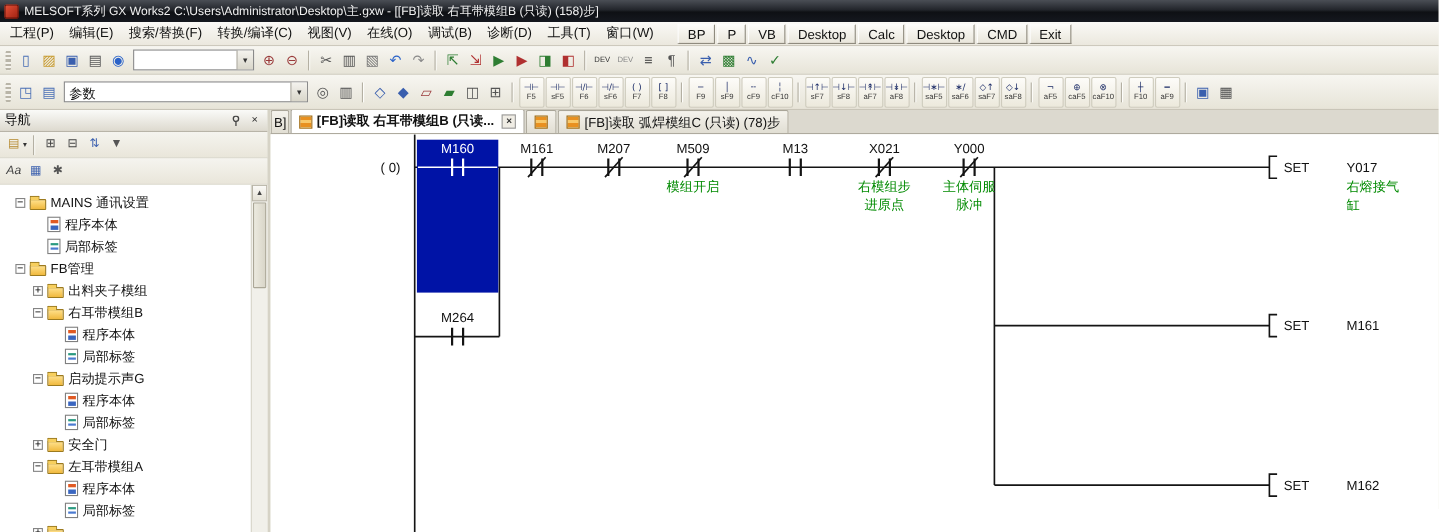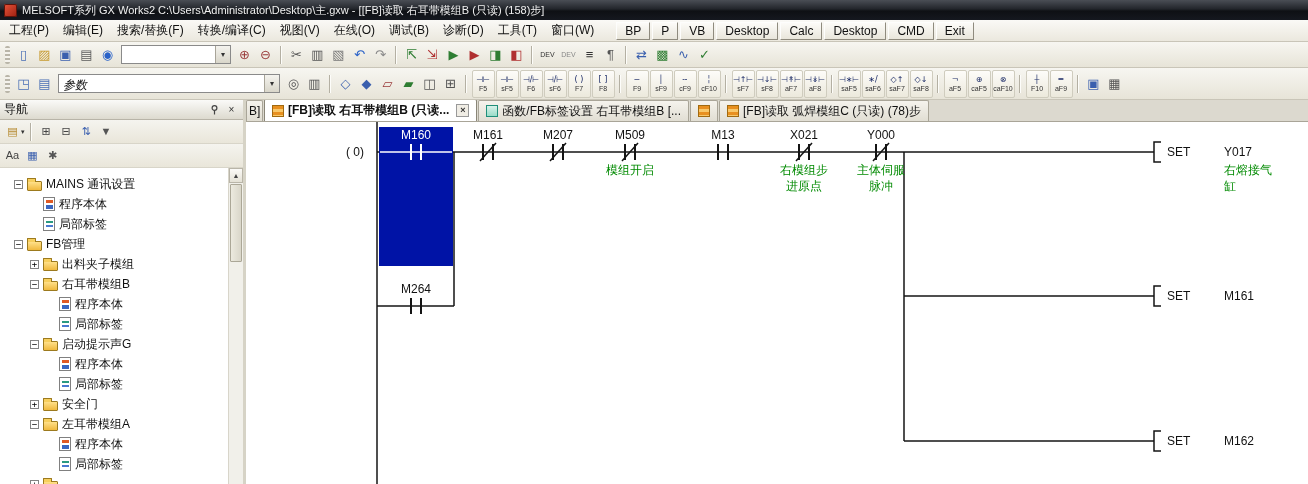--- a/index.html
+++ b/index.html
@@ -27,21 +27,21 @@
     background: linear-gradient(#f7f6f1,#e7e4d8); border-bottom: 1px solid #c9c5b8; }
   .tb1 { height: 26px; }
   .tb2 { height: 32px; }
   .tb-grip { width: 5px; height: 18px; margin: 0 3px;
     background: repeating-linear-gradient(180deg,#b9b5a8 0 2px,#f4f2ec 2px 4px); border-radius: 2px; }
   .tb-sep { width: 2px; height: 18px; margin: 0 4px; border-left: 1px solid #b4b0a3; border-right: 1px solid #fdfdfa; }
   .tb-btn { width: 21px; height: 21px; display: flex; align-items: center; justify-content: center;
     font-size: 13px; line-height: 1; border: 1px solid transparent; border-radius: 2px; cursor: default; }
   .tb-combo { height: 19px; display: flex; align-items: stretch; background: #fff;
     border: 1px solid #8a8a8a; margin: 0 3px; }
-  .combo-value { flex: 1; padding: 2px 4px 0 4px; font-size: 12px; white-space: nowrap; overflow: hidden; font-style: italic; }
+  .combo-value { flex: 1; padding: 2px 4px 0 4px; font-size: 12px; white-space: nowrap; overflow: hidden; }
   .combo-arrow { width: 15px; display: flex; align-items: center; justify-content: center; font-size: 8px;
     color: #333; background: linear-gradient(#f4f3ee,#d9d6ca); border-left: 1px solid #a8a498; }
   [data-name="window-selector-combo"] { width: 110px; }
   [data-name="program-part-combo"]  { width: 222px; }
   .fkey-btn { width: 23px; height: 28px; margin: 0 0.5px; display: flex; flex-direction: column;
     align-items: center; justify-content: center; background: linear-gradient(#fdfcf9,#ece9dc);
     border: 1px solid #cfccbe; border-radius: 2px; }
   .fkey-glyph { font-size: 8px; line-height: 11px; color: #1a2a66; font-family: "DejaVu Sans", sans-serif; }
   .fkey-label { font-size: 7px; line-height: 8px; color: #333; }
 
@@ -310,21 +310,21 @@
       <div class="nav-toolbar" id="navtb1" data-name="navigation-toolbar-1">
           <div class="tb-btn" data-name="view-selector-icon" style="color: rgb(181, 137, 46);">▤</div>
           <span class="mini-arrow" data-name="dropdown-arrow-icon">▾</span>
           <div class="tb-sep" data-name="toolbar-separator"></div>
           <div class="tb-btn" data-name="expand-all-icon" style="color: rgb(68, 68, 68);">⊞</div>
           <div class="tb-btn" data-name="collapse-all-icon" style="color: rgb(68, 68, 68);">⊟</div>
           <div class="tb-btn" data-name="sort-icon" style="color: rgb(58, 95, 174);">⇅</div>
           <div class="tb-btn" data-name="filter-icon" style="color: rgb(85, 85, 85);">▼</div>
         </div>
       <div class="nav-toolbar" id="navtb2" data-name="navigation-toolbar-2">
-          <div class="tb-btn" data-name="sort-alpha-icon" style="color: rgb(68, 68, 68);">Aa</div>
+          <div class="tb-btn" data-name="sort-alpha-icon" style="color: rgb(68, 68, 68); font-style: italic;">Aa</div>
           <div class="tb-btn" data-name="data-type-icon" style="color: rgb(58, 95, 174);">▦</div>
           <div class="tb-btn" data-name="gear-icon" style="color: rgb(85, 85, 85);">✱</div>
         </div>
       <div class="tree-wrap" data-name="project-tree-wrap">
         <div class="tree" id="tree" data-name="project-tree">
             <div class="tree-row" data-name="tree-item" style="padding-left: 14px;">
               <span class="exp" data-name="tree-expander">−</span>
               <span class="ico ico-folder" data-name="folder-icon"></span>
               <span class="tree-label" data-name="tree-item-label">MAINS 通讯设置</span>
             </div>
@@ -415,24 +415,20 @@
 
     <div class="main" data-name="editor-area">
       <div class="tabbar" id="tabbar" data-name="document-tabbar">
           <div class="tab partial" data-name="document-tab">
             <span class="tab-label" data-name="tab-label">B]</span>
           </div>
           <div class="tab active" data-name="document-tab">
             <span class="tab-ico ladder" data-name="ladder-doc-icon"></span>
             <span class="tab-label" data-name="tab-label">[FB]读取 右耳带模组B (只读...</span>
             <span class="tab-close" data-name="close-tab-icon">×</span>
-          </div>
-          <div class="tab" data-name="document-tab">
-            <span class="tab-ico func" data-name="fb-label-doc-icon"></span>
-            <span class="tab-label" data-name="tab-label">函数/FB标签设置 右耳带模组B [...</span>
           </div>
           <div class="tab" data-name="document-tab">
             <span class="tab-ico ladder" data-name="ladder-doc-icon"></span>
           </div>
           <div class="tab" data-name="document-tab">
             <span class="tab-ico ladder" data-name="ladder-doc-icon"></span>
             <span class="tab-label" data-name="tab-label">[FB]读取 弧焊模组C (只读) (78)步</span>
           </div>
         </div>
       <div class="canvas" data-name="ladder-editor">

